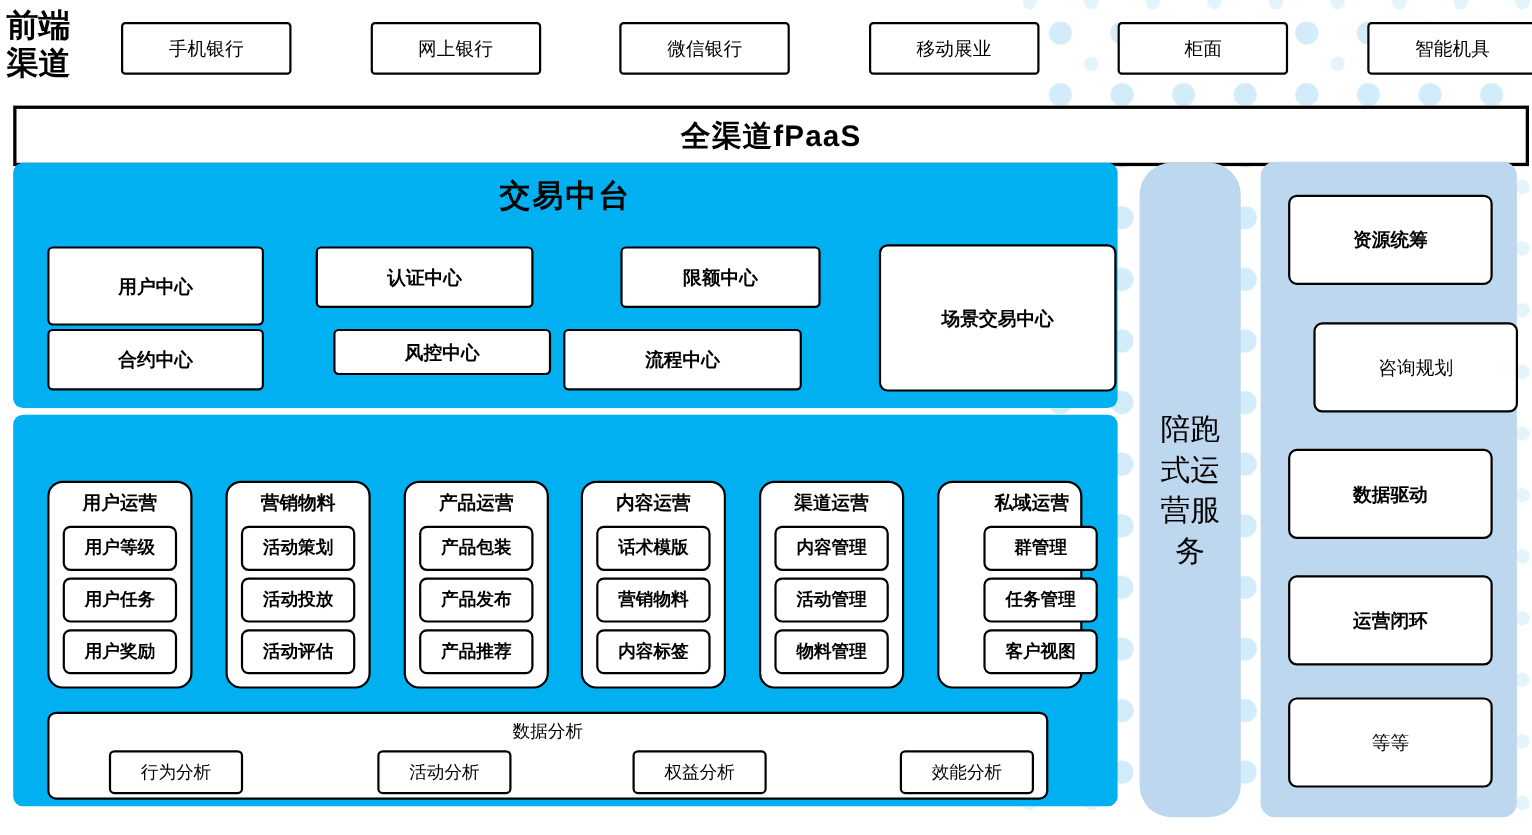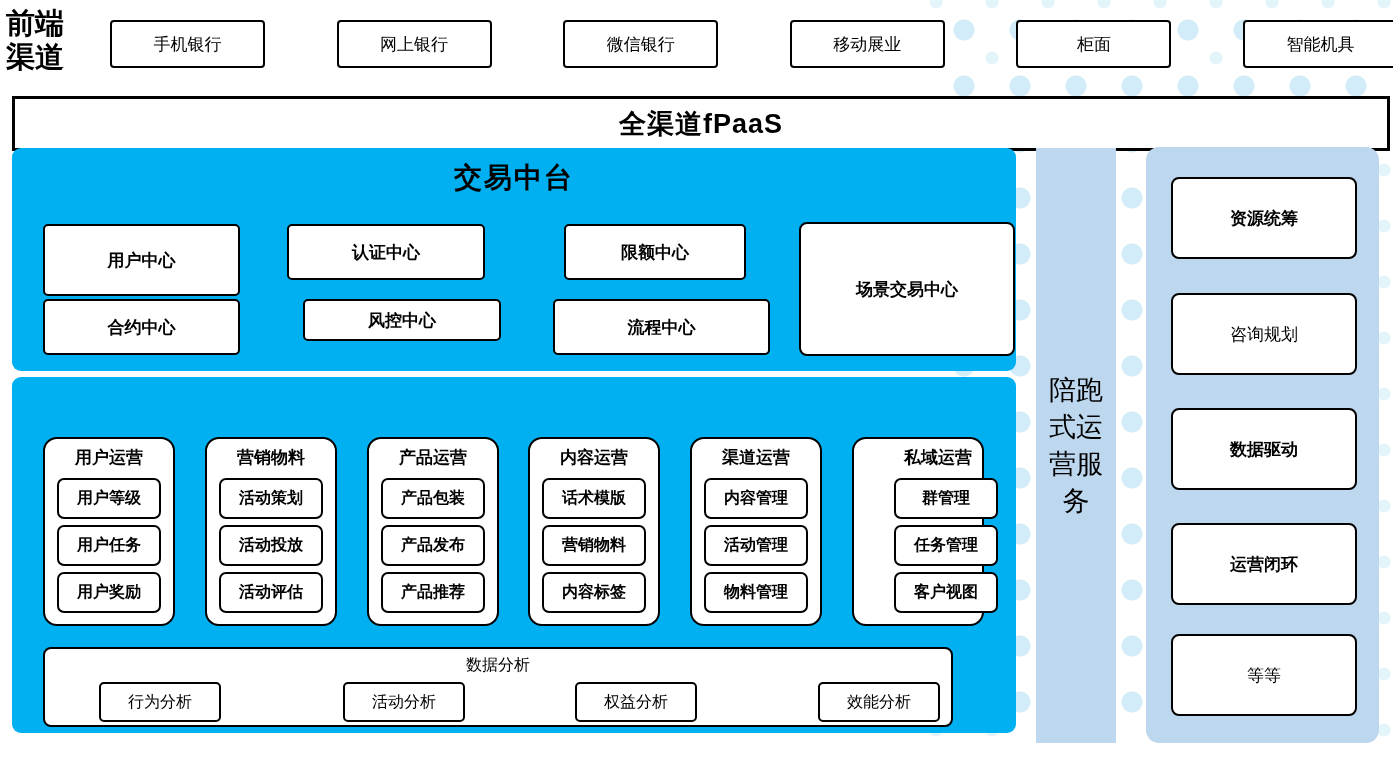--- a/index.html
+++ b/index.html
@@ -45,50 +45,50 @@
   .op .panel-title{padding-top:12px;}
 
   .wbox{position:absolute;background:var(--box-bg);border:2px solid var(--line);border-radius:5px;
     display:flex;align-items:center;justify-content:center;font-size:17px;font-weight:600;}
   
   .tx-b0{left:31px;top:76px;width:197px;height:72px;}
   .tx-b1{left:275px;top:76px;width:198px;height:56px;}
   .tx-b2{left:524px;top:76px;width:182px;height:56px;margin-left:28px;}
   .tx-b3{left:31px;top:151px;width:197px;height:56px;}
   .tx-b4{left:291px;top:151px;width:198px;height:42px;}
-  .tx-b5{left:541px;top:151px;width:217px;height:56px;}
+  .tx-b5{left:500px;top:151px;width:217px;height:56px;}
   .tx-tall{left:787px;top:74px;width:216px;height:134px;border-radius:8px;}
 
   
   .group{position:absolute;top:60px;width:132px;height:189px;background:var(--box-bg);
     border:2px solid var(--line);border-radius:14px;text-align:center;}
   .g0{left:31px;}.g1{left:193px;}.g2{left:355px;}.g3{left:516px;}.g4{left:678px;}.g5{left:840px;padding-left:40px;}
   .group-title{margin-top:7px;font-size:17px;font-weight:600;}
   .gitem{width:104px;height:41px;margin:6px auto 0;background:var(--box-bg);border:2px solid var(--line);
     border-radius:7px;display:flex;align-items:center;justify-content:center;font-size:16px;font-weight:600;}
   .gitem:nth-of-type(2){margin-top:9px;}
 
   
   .analysis{position:absolute;left:31px;top:270px;width:910px;height:80px;background:var(--box-bg);
     border:2px solid var(--line);border-radius:8px;}
   .analysis-title{text-align:center;padding-top:6px;font-size:16px;font-weight:500;}
   .abox{position:absolute;top:33px;width:122px;height:40px;background:var(--box-bg);border:2px solid var(--line);
     border-radius:5px;display:flex;align-items:center;justify-content:center;font-size:16px;font-weight:500;}
   .a0{left:54px;}.a1{left:298px;}.a2{left:530px;}.a3{left:773px;}
 
   
-  .side-strip{left:1036px;top:148px;width:80px;height:595px;background:var(--light-blue);
-    display:flex;align-items:center;justify-content:center;}
+  .side-strip{left:1036px;top:148px;width:92px;height:595px;background:var(--light-blue);
+    display:flex;align-items:center;justify-content:center;border-radius:29px;}
   .side-text{width:58px;font-size:27px;font-weight:500;line-height:37px;word-break:break-all;text-align:center;}
 
   .right-panel{left:1146px;top:147px;width:233px;height:596px;background:var(--light-blue);border-radius:13px;}
   .rbox{position:absolute;left:25px;width:186px;height:82px;background:var(--box-bg);border:2px solid var(--line);
     border-radius:8px;display:flex;align-items:center;justify-content:center;font-size:17px;font-weight:400;}
   .rbox.bold{font-weight:700;}
-  .r0{top:30px;}.r1{top:146px;}.r2{top:261px;}.r3{top:376px;}.r4{top:487px;}
+  .r0{top:30px;}.r1{top:146px;margin-left:23px;}.r2{top:261px;}.r3{top:376px;}.r4{top:487px;}
 </style>
 </head>
 <body>
 
 <div class="stage">
   <div class="dots"></div>
 
   <div class="layer front-label">前端渠道</div>
 
   <div class="layer channel-row">

